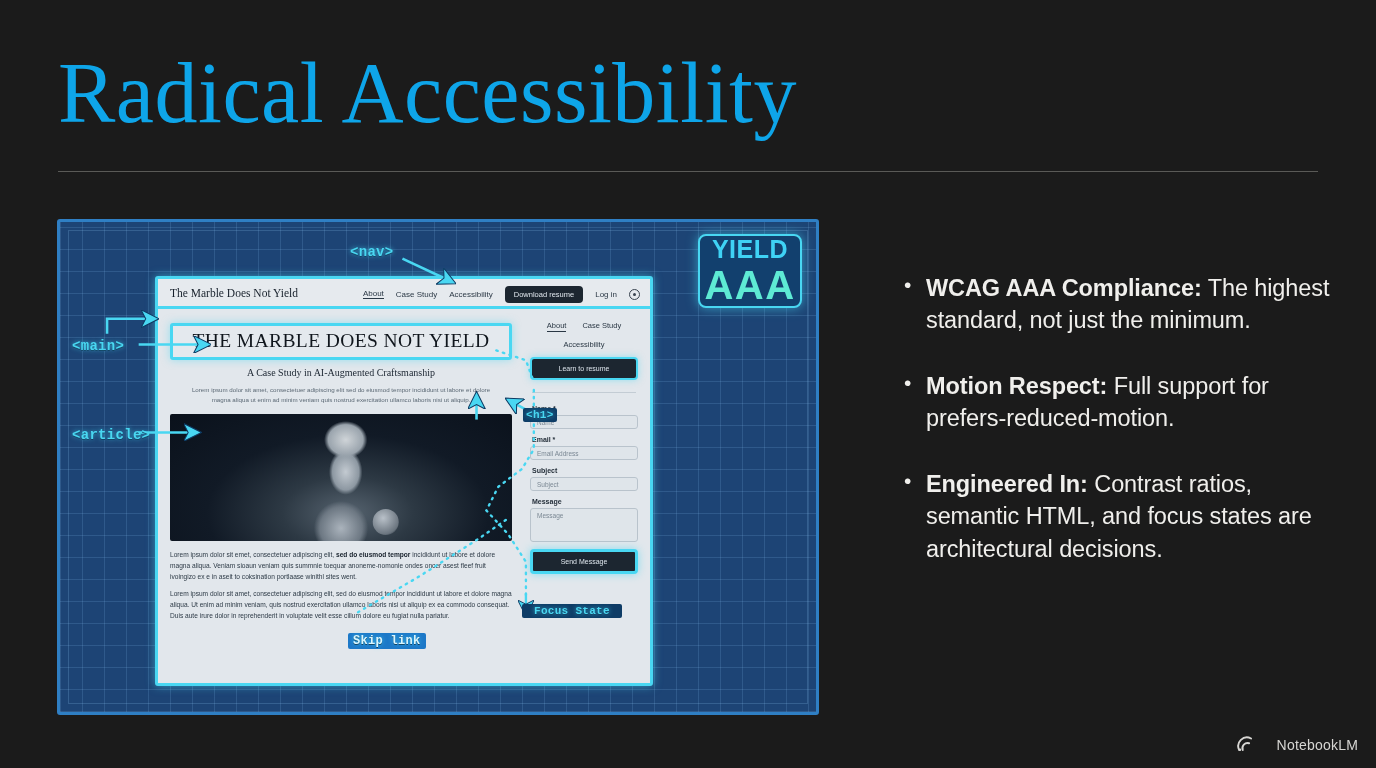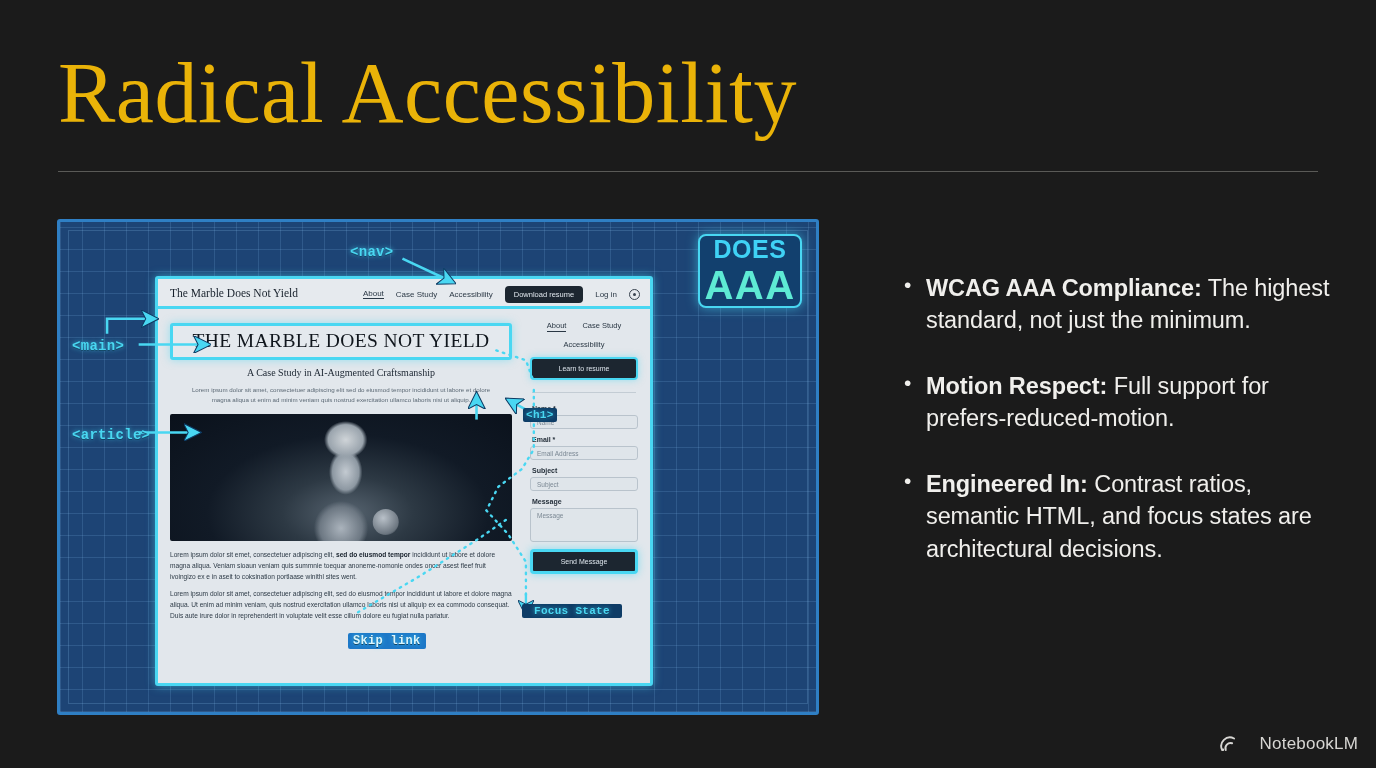--- a/index.html
+++ b/index.html
@@ -15,21 +15,21 @@
     background: #1b1b1b;
   }
 
   
   .title {
     position: absolute;
     left: 58px; top: 48px;
     font-family: "Liberation Serif", serif;
     font-size: 86px;
     font-weight: 400;
-    color: #eab308;
+    color: #0ea5e9;
     letter-spacing: 0.5px;
     line-height: 1.05;
     white-space: nowrap;
   }
   .title-rule {
     position: absolute;
     left: 58px; top: 171px;
     width: 1260px; height: 1px;
     background: #5a5a57;
   }
@@ -291,21 +291,21 @@
   }
   .wcag .w1 { color:#3fd2f5; font-size: 25px; font-weight: 700; letter-spacing: .5px; }
   .wcag .w2 { color:#5eead4; font-size: 40px; font-weight: 700; letter-spacing: 1.5px; margin-top: 3px;}
 
   
   .footer {
     position: absolute;
     right: 18px; bottom: 14px;
     display: flex; align-items: center; gap: 22px;
     color: #d7d6d3;
-    font-size: 17px;
+    font-size: 14px;
     letter-spacing: .2px;
   }
 </style>
 </head>
 <body>
 
 <div class="slide">
 
   <div class="title">Radical Accessibility</div>
   <div class="title-rule"></div>
@@ -398,21 +398,21 @@
     </svg>
 
     <div class="anno anno-nav">&lt;nav&gt;</div>
     <div class="anno anno-main">&lt;main&gt;</div>
     <div class="anno anno-art">&lt;article&gt;</div>
     <div class="anno anno-h1">&lt;h1&gt;</div>
     <div class="anno anno-focus">Focus State</div>
     <div class="anno anno-skip">Skip link</div>
 
     <div class="wcag">
-      <div class="w1">DOES</div>
+      <div class="w1">YIELD</div>
       <div class="w2">AAA</div>
     </div>
   </div>
 
   <div class="bullets">
     <div class="bullet">
       <b>WCAG AAA Compliance:</b><span> The highest standard, not just the minimum.</span>
     </div>
     <div class="bullet">
       <b>Motion Respect:</b><span> Full support for prefers-reduced-motion.</span>

